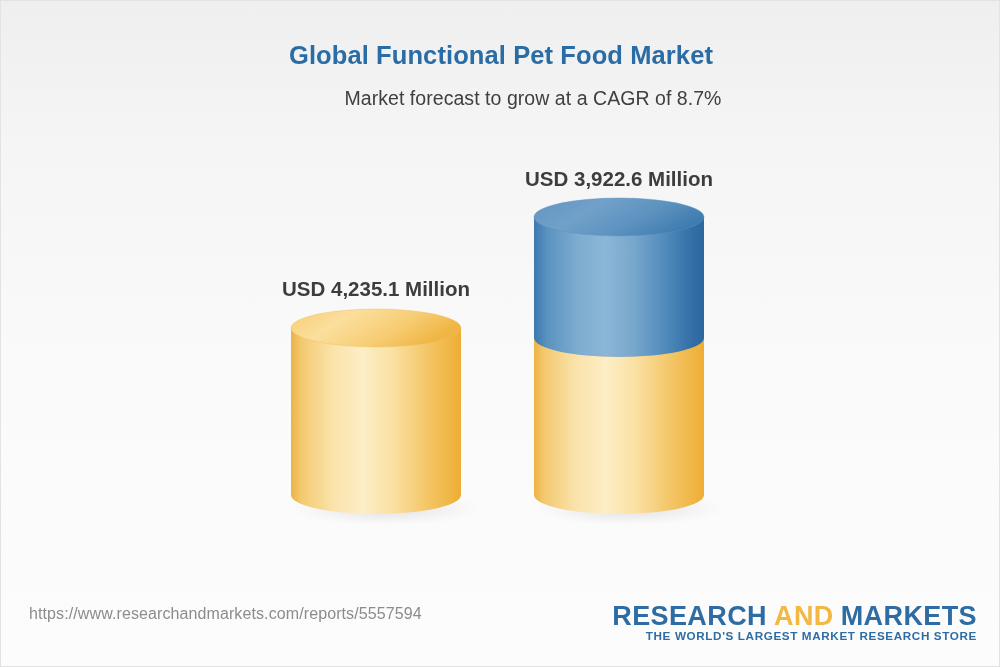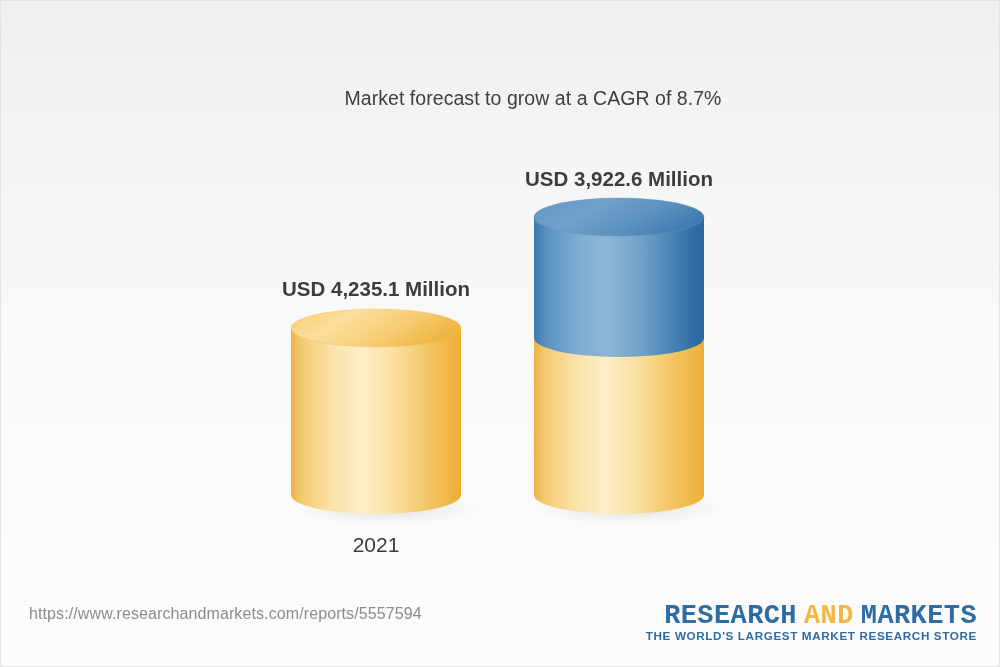--- a/index.html
+++ b/index.html
@@ -104,37 +104,37 @@
     right: 22px;
     top: 602px;
     text-align: right;
     line-height: 1;
   }
   .logo-main {
     font-size: 27px;
     font-weight: bold;
     letter-spacing: 0.4px;
     white-space: nowrap;
-    font-family: Liberation Mono, monospace;
   }
   .logo-word-blue { color: #2e6da4; }
   .logo-word-gold { color: #f2b843; }
   .logo-tagline {
     font-size: 11.7px;
     font-weight: bold;
     color: #2e6da4;
     letter-spacing: 0.62px;
     white-space: nowrap;
   }
 </style>
 </head>
 <body>
 
 <div class="canvas">
 
+  <div class="chart-title">Global Functional Pet Food Market</div>
 
   <div class="chart-subtitle">Market forecast to grow at a CAGR of 8.7%</div>
 
   <div class="plot">
 
     <svg class="bar-svg" viewBox="0 0 1000 667">
       <defs>
 
         <linearGradient id="gradYellowBody" x1="0" y1="0" x2="1" y2="0">
           <stop offset="0%" stop-color="#edb247"></stop>
@@ -200,21 +200,20 @@
 
         <ellipse cx="618" cy="216" rx="85" ry="19" fill="url(#gradBlueTop)"></ellipse>
         <ellipse cx="618" cy="216" rx="85" ry="19" fill="none" stroke="#5f92c0" stroke-width="0.8" opacity="0.55"></ellipse>
       </g>
     </svg>
 
     <div class="value-label v0">USD 4,235.1 Million</div>
 
     <div class="value-label v1">USD 3,922.6 Million</div>
 
-    <div class="cat-label c0">2021</div>
 
   </div>
 
   <div class="source-url">https://www.researchandmarkets.com/reports/5557594</div>
 
   <div class="logo">
     <div class="logo-main"><span class="logo-word-blue">RESEARCH</span><span class="logo-word-gold" style="padding:0 7px;">AND</span><span class="logo-word-blue">MARKETS</span></div>
     <div class="logo-tagline">THE WORLD'S LARGEST MARKET RESEARCH STORE</div>
   </div>
 

